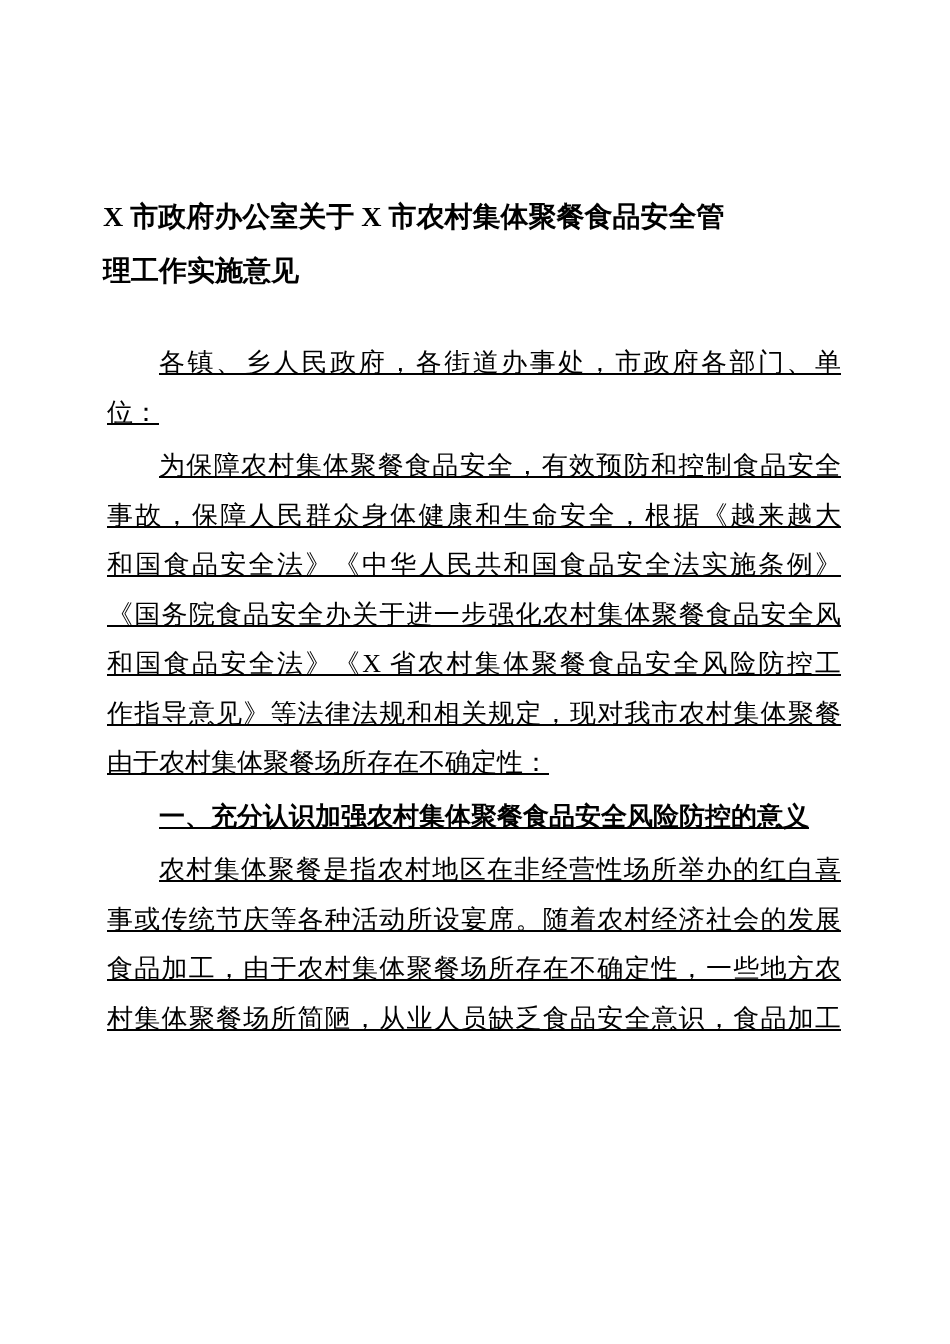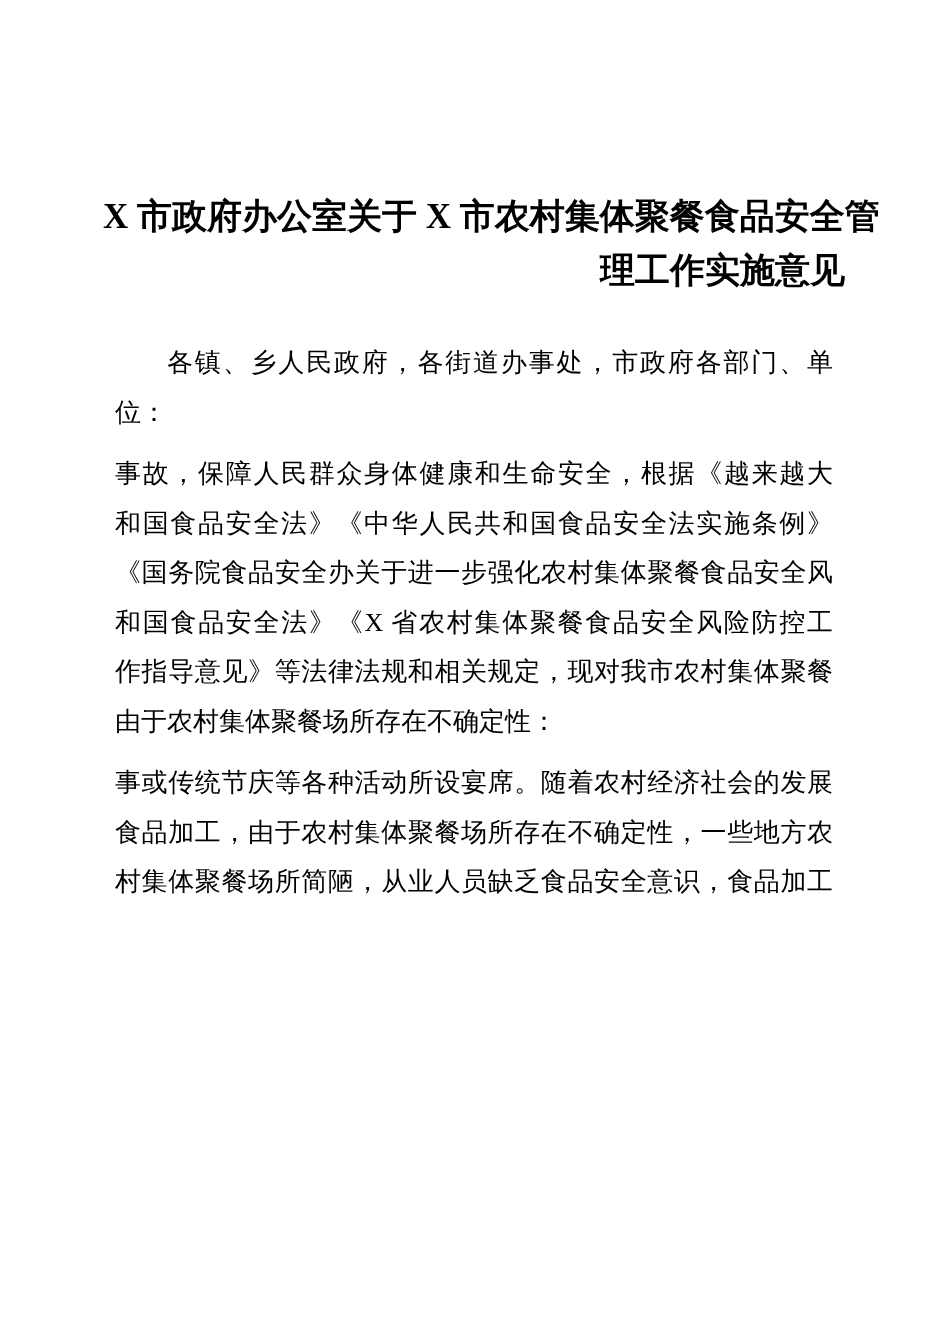--- a/index.html
+++ b/index.html
@@ -17,36 +17,37 @@
     font-family: "Liberation Serif", "DejaVu Serif", serif;
   }
   .content {
     position: absolute;
     left: 103px;
     top: 190px;
     width: 742px;
   }
   .title {
     margin: 0;
-    font-size: 35px;
+    font-size: 28px;
     font-weight: bold;
     line-height: 54px;
-    text-align: right;
+    text-align: left;
     font-family: "Liberation Serif", "DejaVu Serif", serif;
   }
   .title-line {
     white-space: nowrap;
   }
   .body-text {
     margin-top: 40px;
     font-size: 26px;
     line-height: 49.5px;
   }
   .para {
-    margin: 12px;
+    margin: 4px;
+    text-decoration: underline;
   }
   .line {
     text-align: justify;
     text-align-last: justify;
   }
   .line.first {
     text-indent: 52px;
   }
   .line.lastline {
     text-align-last: left;
@@ -70,30 +71,35 @@
     </h1>
 
     <div class="body-text">
 
       <div class="para">
         <div class="line first">各镇、乡人民政府，各街道办事处，市政府各部门、单</div>
         <div class="line lastline">位：</div>
       </div>
 
       <div class="para">
+        <div class="line first">为保障农村集体聚餐食品安全，有效预防和控制食品安全</div>
         <div class="line">事故，保障人民群众身体健康和生命安全，根据《越来越大</div>
         <div class="line">和国食品安全法》《中华人民共和国食品安全法实施条例》</div>
         <div class="line">《国务院食品安全办关于进一步强化农村集体聚餐食品安全风</div>
         <div class="line">和国食品安全法》《X 省农村集体聚餐食品安全风险防控工</div>
         <div class="line">作指导意见》等法律法规和相关规定，现对我市农村集体聚餐</div>
         <div class="line lastline">由于农村集体聚餐场所存在不确定性：</div>
       </div>
 
+      <div class="para heading">
+        <div class="line first">一、充分认识加强农村集体聚餐食品安全风险防控的意义</div>
+      </div>
 
       <div class="para">
+        <div class="line first">农村集体聚餐是指农村地区在非经营性场所举办的红白喜</div>
         <div class="line">事或传统节庆等各种活动所设宴席。随着农村经济社会的发展</div>
         <div class="line">食品加工，由于农村集体聚餐场所存在不确定性，一些地方农</div>
         <div class="line">村集体聚餐场所简陋，从业人员缺乏食品安全意识，食品加工</div>
       </div>
 
     </div>
   </div>
 </div>
 
 </body></html>

